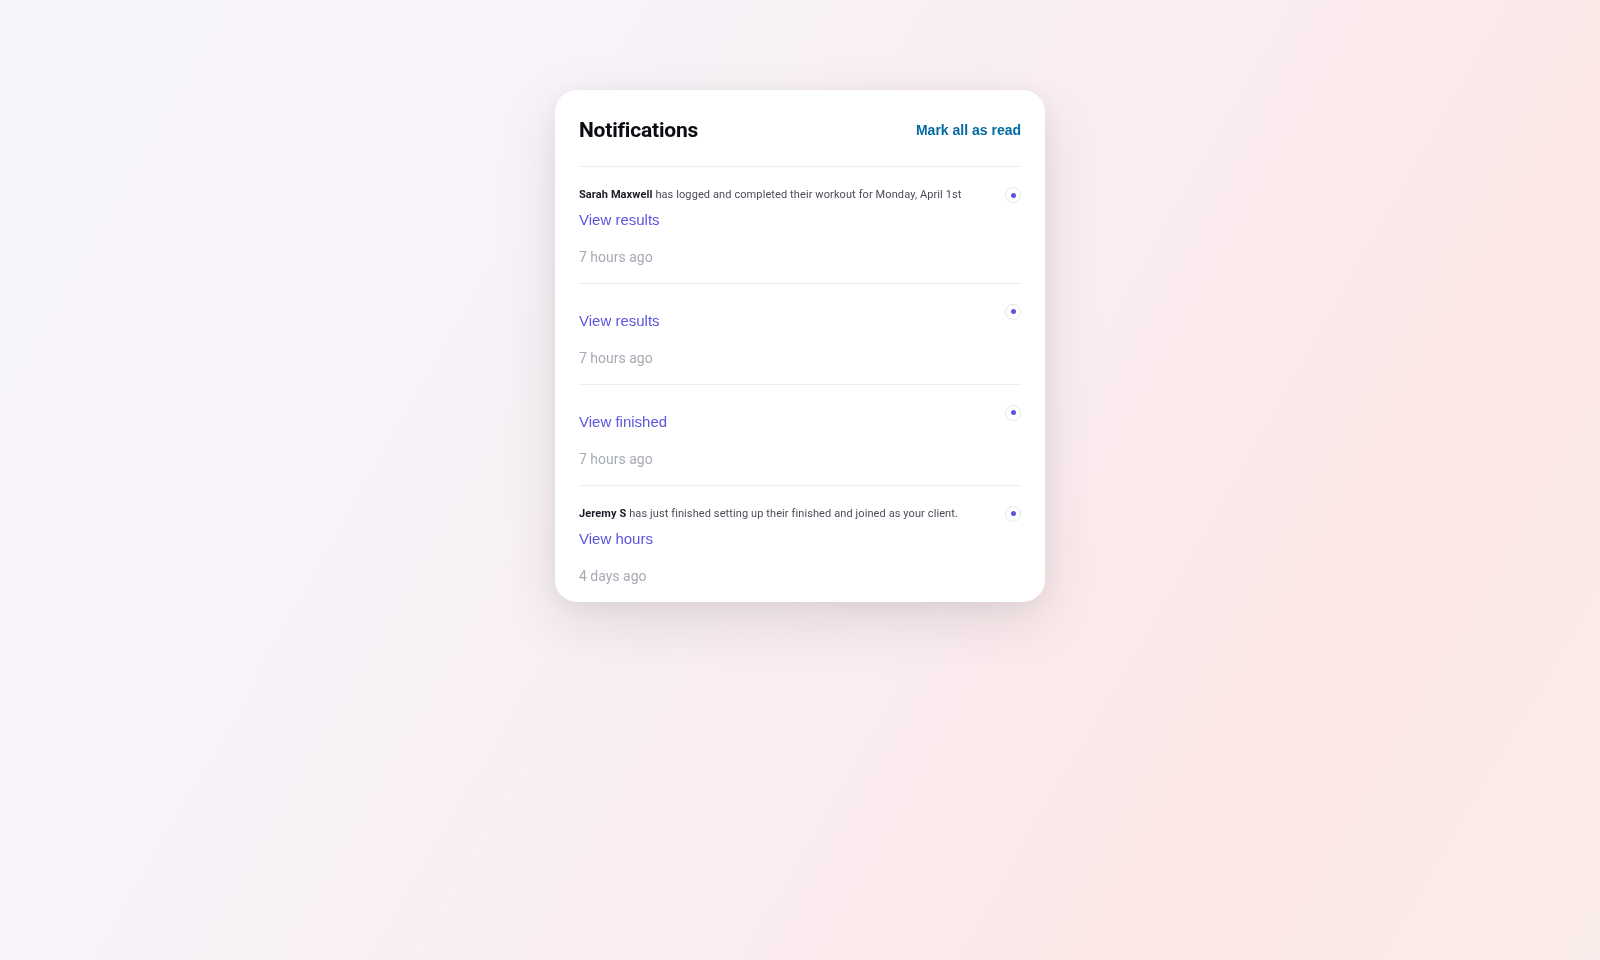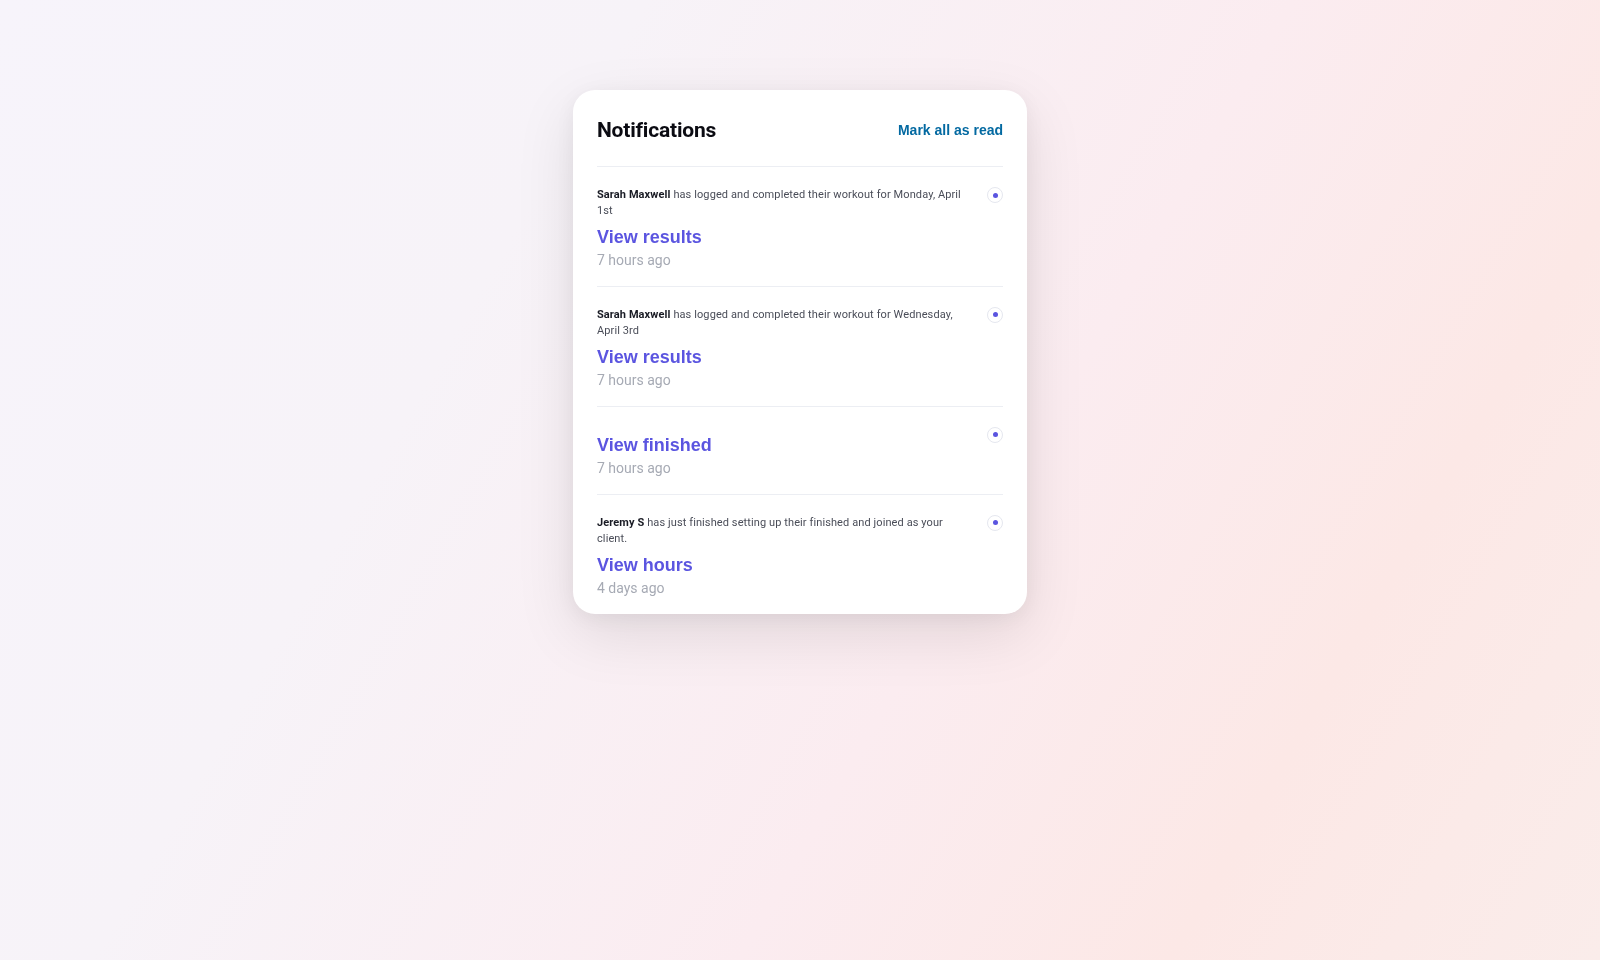--- a/index.html
+++ b/index.html
@@ -6,21 +6,21 @@
   html, body { width: 1600px; height: 960px; }
   body {
     font-family: -apple-system, BlinkMacSystemFont, "Segoe UI", Roboto, Helvetica, Arial, sans-serif;
     background: linear-gradient(120deg, #f7f4fb 0%, #f7f3f8 30%, #fbecf0 60%, #fce8e6 80%, #faecea 100%);
     display: flex;
     justify-content: center;
     align-items: flex-start;
     padding-top: 90px;
   }
   .card {
-    width: 454px;
+    width: 490px;
     background: #ffffff;
     border-radius: 22px;
     box-shadow: 0 20px 60px rgba(0,0,0,0.10), 0 4px 20px rgba(0,0,0,0.05);
     padding: 28px 24px 0 24px;
     overflow: hidden;
   }
   .card-header {
     display: flex;
     justify-content: space-between;
     align-items: center;
@@ -53,31 +53,31 @@
     padding-right: 40px;
     letter-spacing: 0.1px;
   }
   .subject {
     font-weight: 700;
     color: #191b24;
   }
   .action {
     display: inline-block;
     margin-top: 8px;
-    font-size: 18px;
-    font-weight: 700;
+    font-size: 15px;
+    font-weight: 400;
     color: #5b55e0;
     cursor: pointer;
     background: none;
     border: none;
     padding: 0;
     text-align: right;
   }
   .time {
-    margin-top: 4px;
+    margin-top: 20px;
     font-size: 14px;
     color: #a6aab4;
   }
   .dot-badge {
     position: absolute;
     top: 20px;
     right: 0;
     width: 16px;
     height: 16px;
     border-radius: 50%;
@@ -109,23 +109,20 @@
     <div class="item">
       <div class="msg">
         <span class="subject">Sarah Maxwell</span><span> has logged and completed their workout for Monday, April 1st</span>
       </div>
       <button class="action">View results</button>
       <div class="time">7 hours ago</div>
       <div class="dot-badge"></div>
     </div>
 
     <div class="item">
-      <div class="msg">
-        <span class="subject">Sarah Maxwell</span><span> has logged and completed their workout for Wednesday, April 3rd</span>
-      </div>
       <button class="action">View results</button>
       <div class="time">7 hours ago</div>
       <div class="dot-badge"></div>
     </div>
 
     <div class="item">
       <button class="action">View finished</button>
       <div class="time">7 hours ago</div>
       <div class="dot-badge"></div>
     </div>

